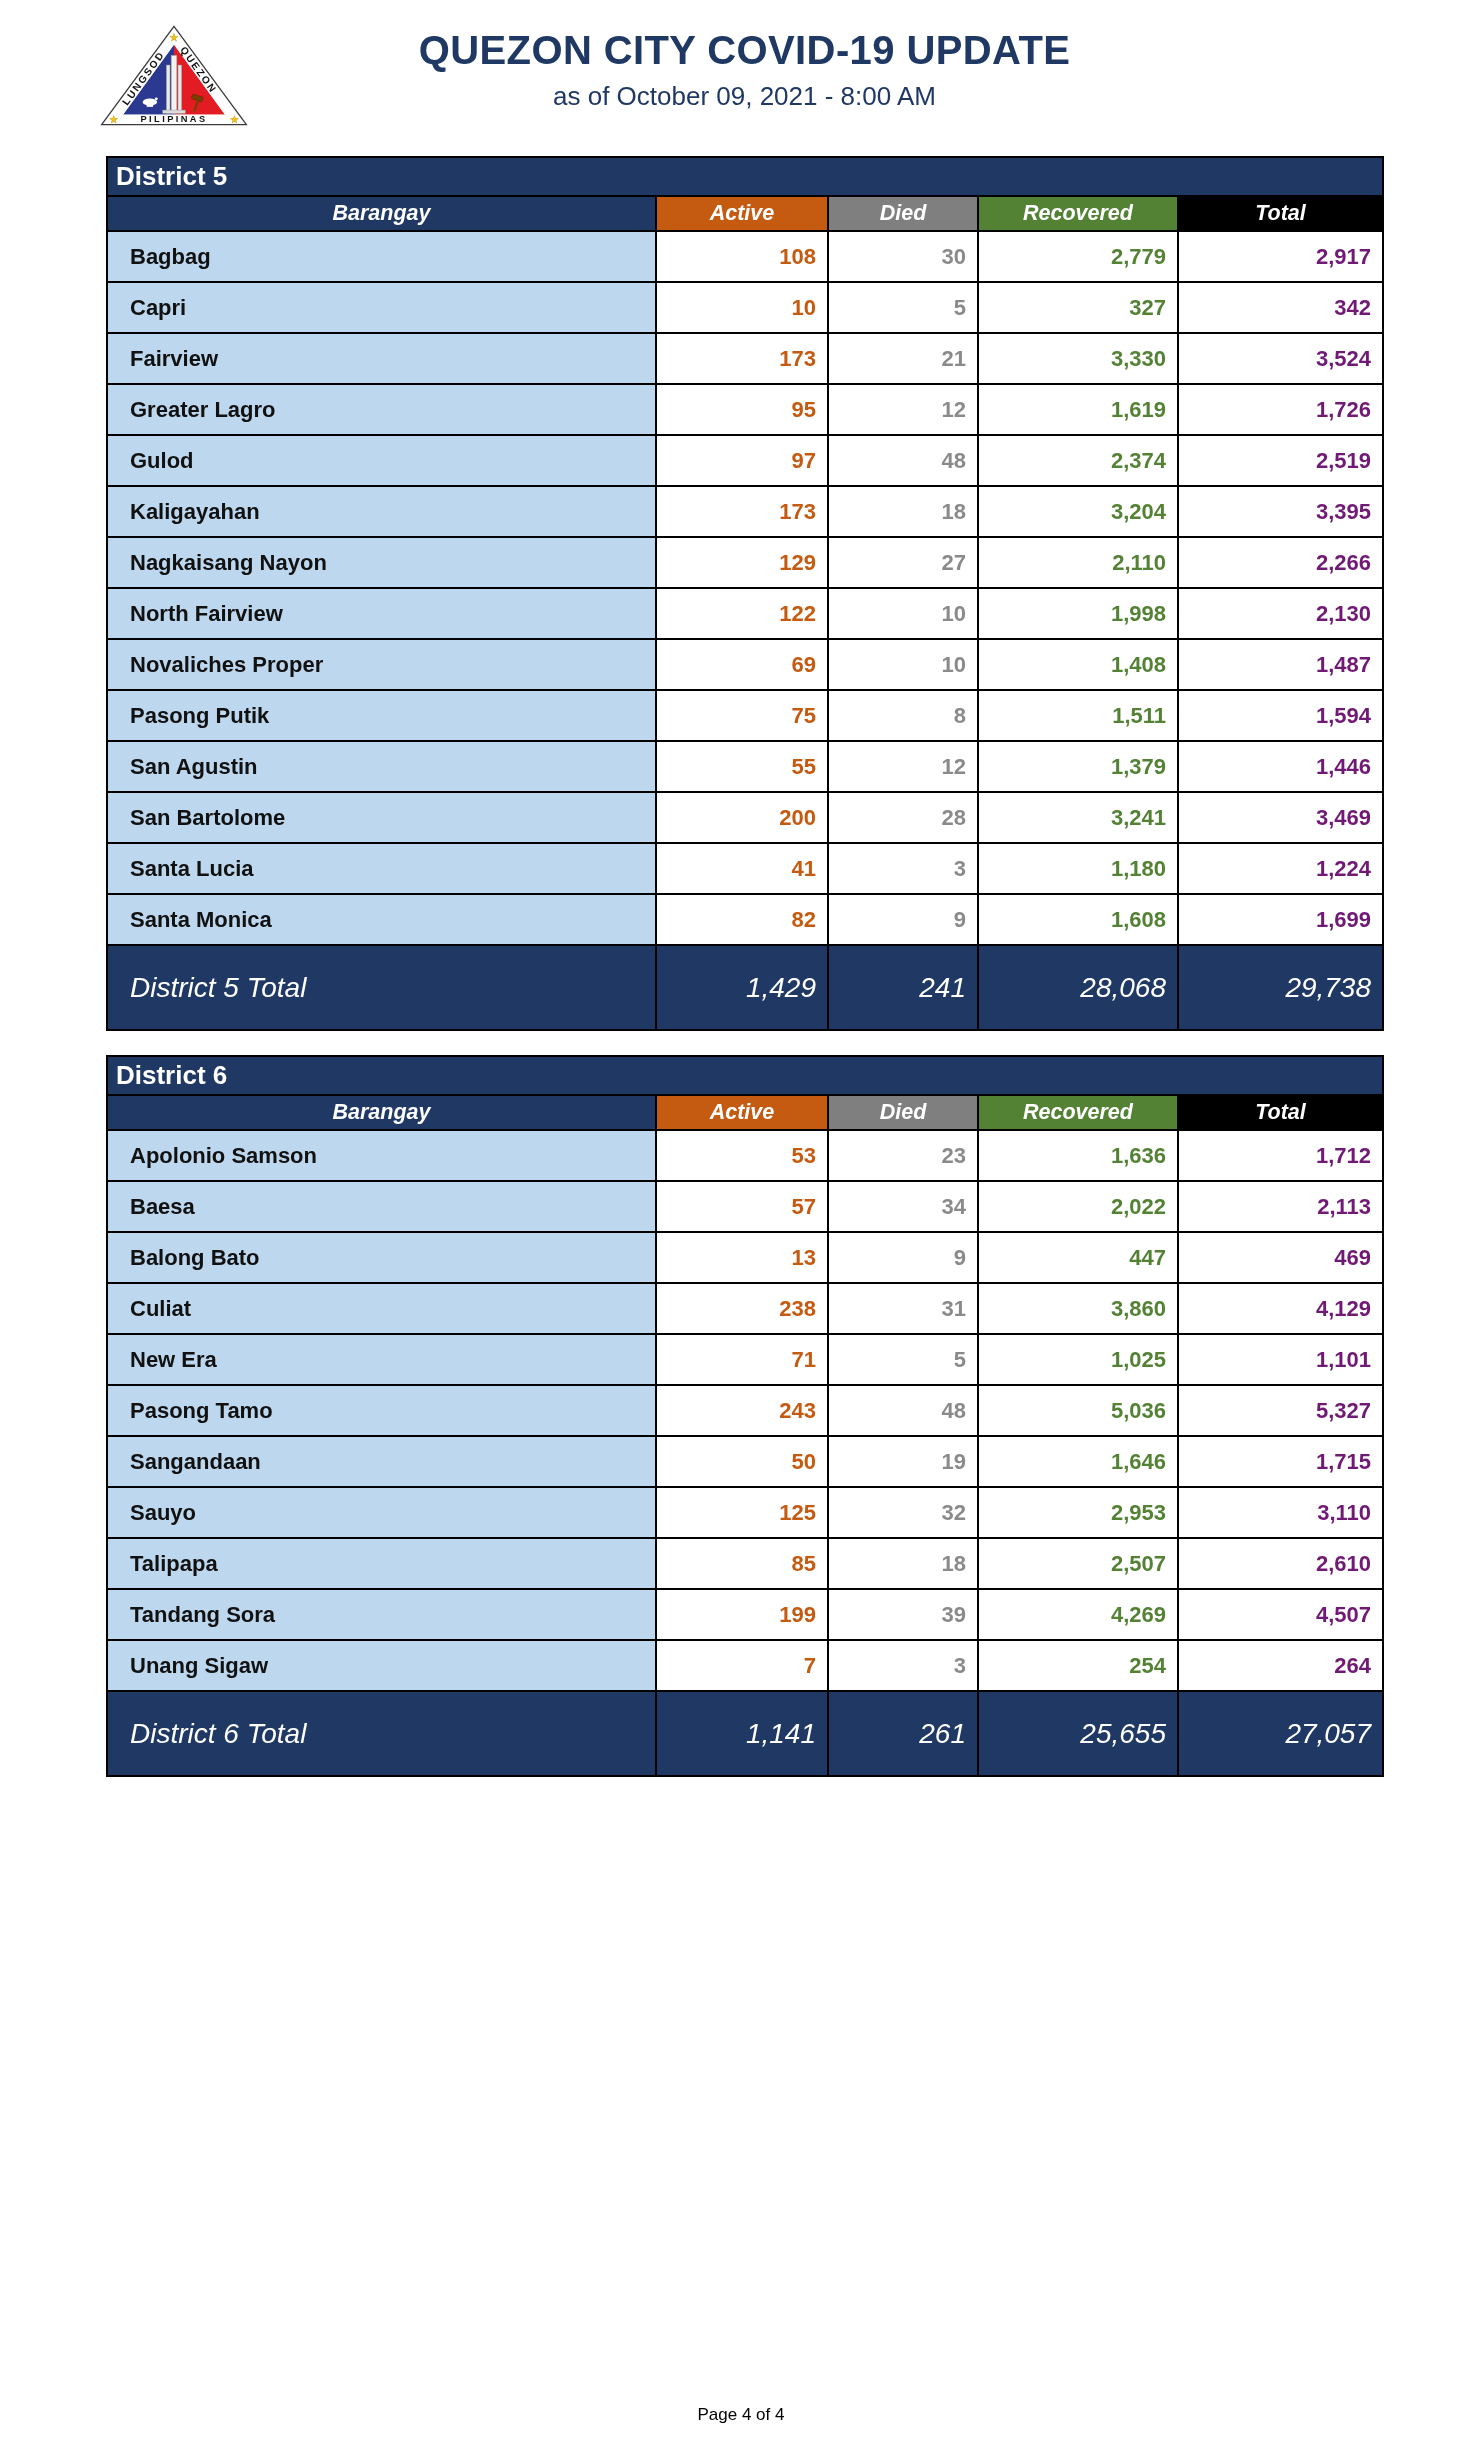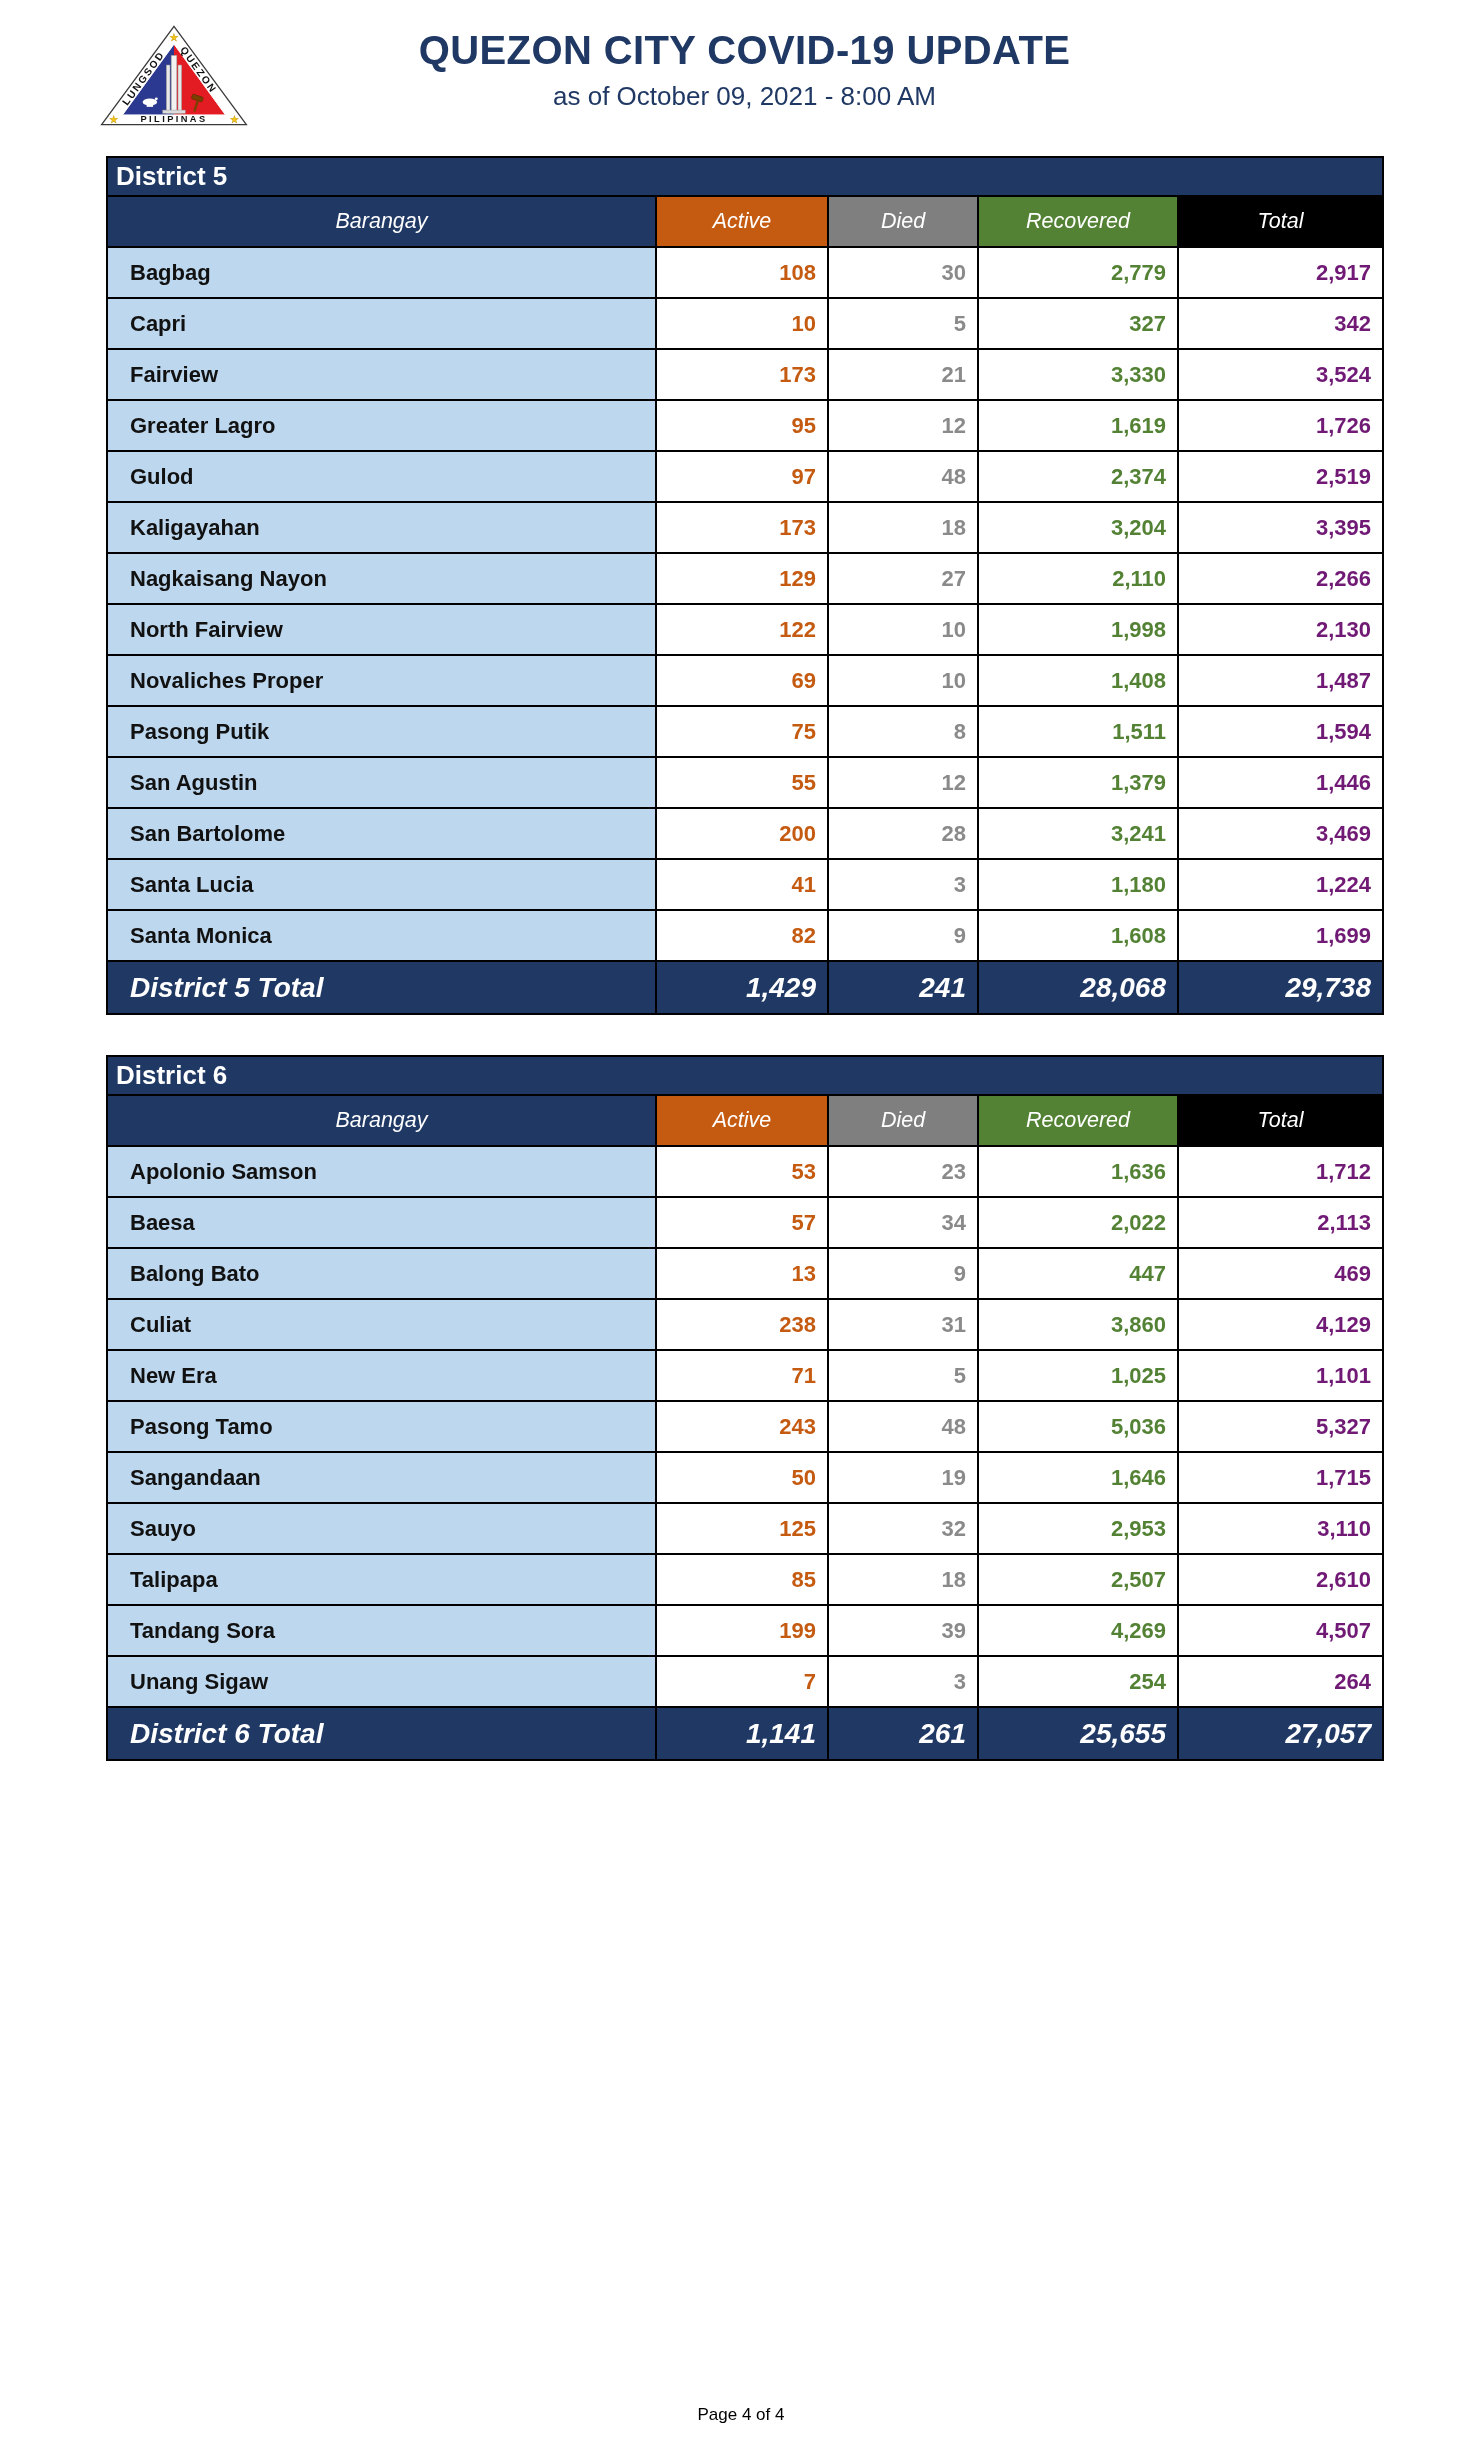--- a/index.html
+++ b/index.html
@@ -28,43 +28,43 @@
 
   table.covid-table { border-collapse: collapse; width: 1277px; table-layout: fixed; }
   table.covid-table th, table.covid-table td { border: 2.4px solid #000; overflow: hidden; white-space: nowrap; }
 
   tr.district-row th {
     background: var(--navy, #1F3864); color: #fff;
     font-size: 26px; font-weight: bold; text-align: left;
     height: 37px; padding: 0 0 0 8px;
   }
   tr.cols-row th {
-    height: 33px; color: #fff; font-weight: normal; font-style: italic;
-    font-size: 21.5px; text-align: center; padding: 8px;
+    height: 33px; color: #fff; font-weight: bold; font-style: italic;
+    font-size: 21.5px; text-align: center; padding: 0;
   }
   th.c-barangay { background: var(--navy, #1F3864); }
   th.c-active   { background: var(--active-orange, #C55A11); }
   th.c-died     { background: var(--died-gray, #7F7F7F); }
   th.c-recovered{ background: var(--recovered-green, #548235); }
   th.c-total    { background: var(--total-black, #000000); }
 
   tbody td { height: 49px; font-size: 22px; font-weight: bold; padding: 0; }
   tbody td.barangay {
     background: var(--light-blue, #BDD7EE); color: #111;
     text-align: left; padding-left: 22px;
   }
   tbody td.num { background: #fff; text-align: right; padding-right: 11px; }
   tbody td.active    { color: var(--active-orange, #C55A11); }
   tbody td.died      { color: #8A8A8A; }
   tbody td.recovered { color: var(--recovered-green, #548235); }
   tbody td.total     { color: #701a75; }
 
   tfoot td {
     background: var(--navy, #1F3864); color: #fff;
-    font-weight: bold; font-style: italic; height: 51px; font-size: 28px; padding: 0;
+    font-weight: normal; font-style: italic; height: 51px; font-size: 28px; padding: 16px;
   }
   tfoot td.label { text-align: left; padding-left: 22px; }
   tfoot td.num   { text-align: right; padding-right: 11px; }
 
   
   .page-footer {
     position: absolute; top: 2405px; left: 0; width: 100%;
     text-align: center; font-size: 17px; color: #000; font-weight: normal;
   }
 </style>

